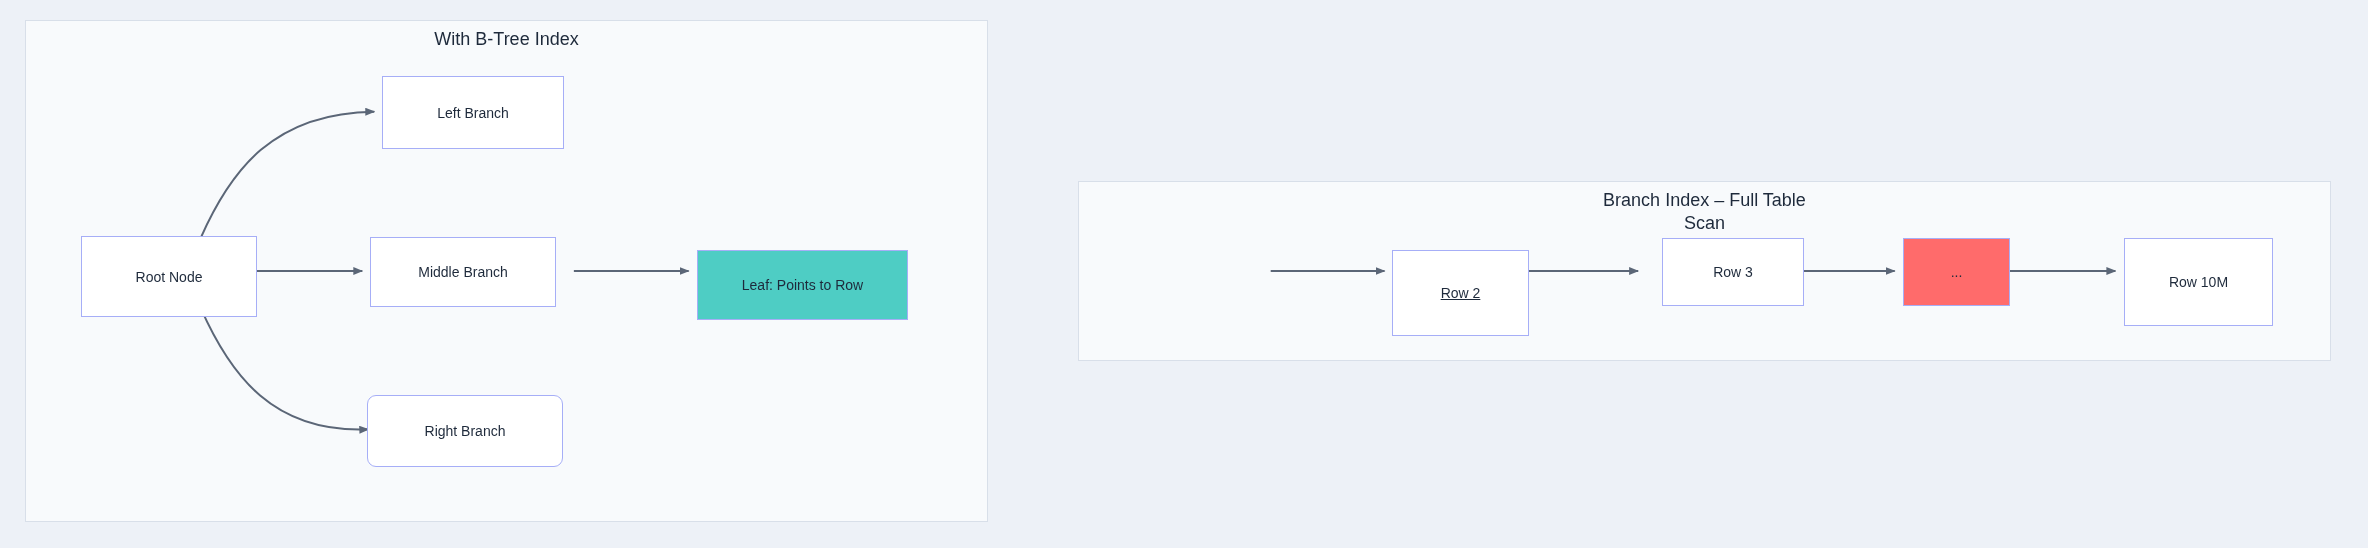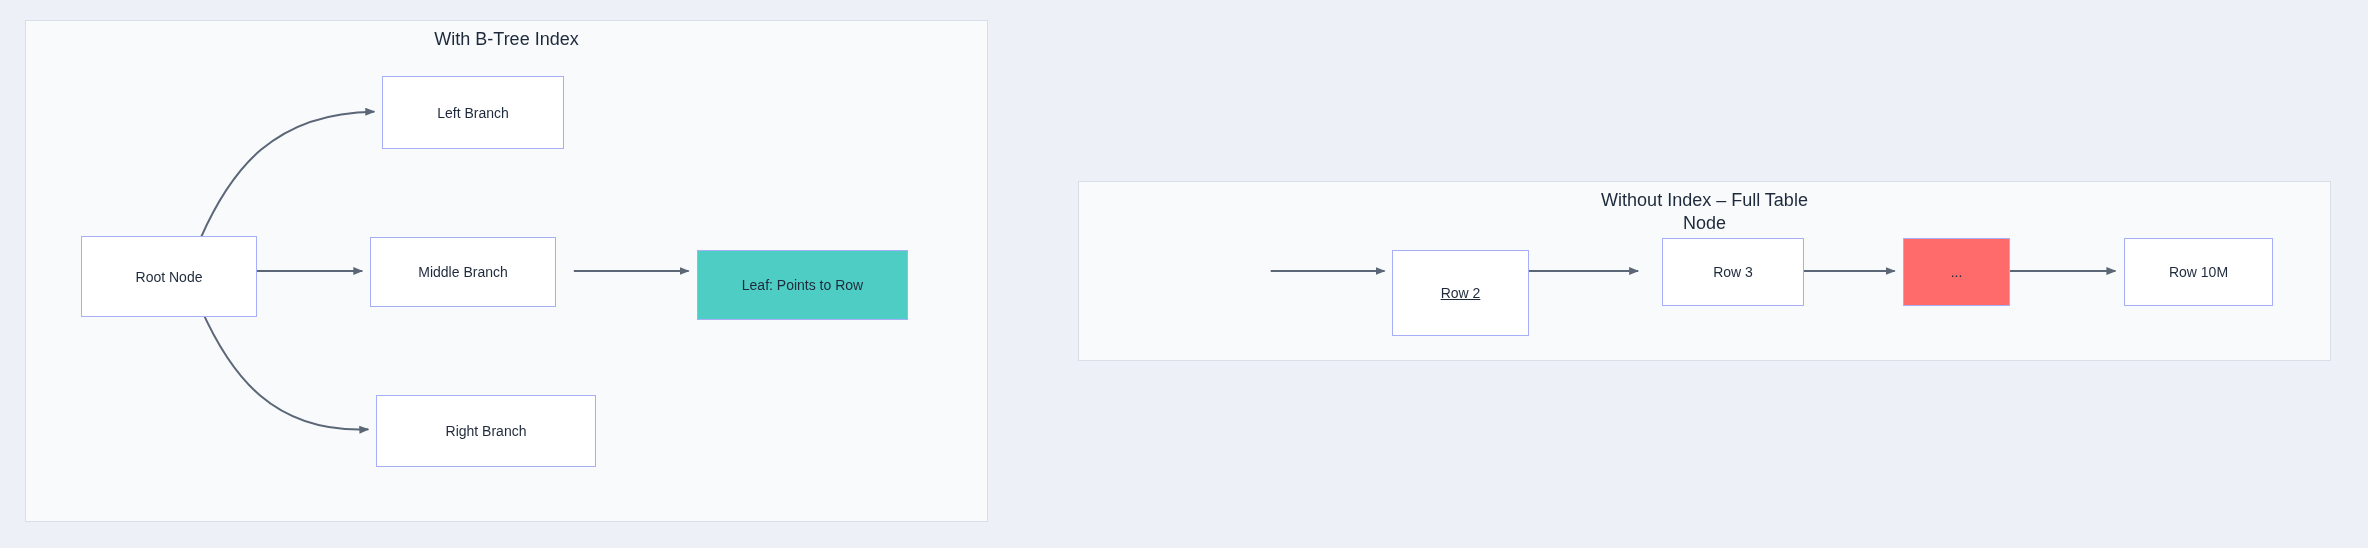--- a/index.html
+++ b/index.html
@@ -71,28 +71,28 @@
     text-align: center;
   }
   .node.teal { background: var(--leaf-highlight, #4ecdc4); }
   .node.red  { background: var(--ellipsis-highlight, #ff6b6b); }
 
   
   #node-root          { left: 55px;  top: 215px; width: 176px; height: 81px; }
   #node-left-branch   { left: 356px; top: 55px;  width: 182px; height: 73px; }
   #node-middle-branch { left: 344px; top: 216px; width: 186px; height: 70px; }
   #node-leaf          { left: 671px; top: 229px; width: 211px; height: 70px; }
-  #node-right-branch  { left: 350px; top: 374px; width: 220px; height: 72px; }
+  #node-right-branch  { left: 341px; top: 374px; width: 196px; height: 72px; border-radius: 9px; }
 
   
   #node-row-1    { left: 57px;   top: 56px; width: 135px; height: 68px; }
   #node-row-2    { left: 313px;  top: 68px; width: 137px; height: 86px; text-decoration: underline; }
   #node-row-3    { left: 567px;  top: 56px; width: 142px; height: 68px; margin-left: 16px; }
   #node-ellipsis { left: 824px;  top: 56px; width: 107px; height: 68px; }
-  #node-row-10m  { left: 1045px; top: 56px; width: 149px; height: 68px; }
+  #node-row-10m  { left: 1045px; top: 56px; width: 149px; height: 88px; }
 </style>
 </head>
 <body>
 
 <div id="canvas">
 
   <div class="panel" id="btree-panel">
     <div class="panel-title">With B-Tree Index</div>
 
     <svg class="edges" viewBox="0 0 963 502" preserveAspectRatio="none">
@@ -108,21 +108,21 @@
     </svg>
 
     <div class="node" id="node-root">Root Node</div>
     <div class="node" id="node-left-branch">Left Branch</div>
     <div class="node" id="node-middle-branch">Middle Branch</div>
     <div class="node teal" id="node-leaf">Leaf: Points to Row</div>
     <div class="node" id="node-right-branch">Right Branch</div>
   </div>
 
   <div class="panel" id="fullscan-panel">
-    <div class="panel-title">Without Index – Full Table Node</div>
+    <div class="panel-title">Branch Index – Full Table Scan</div>
 
     <svg class="edges" viewBox="0 0 1253 180" preserveAspectRatio="none">
       <defs>
         <marker id="ah2" viewBox="0 0 10 8" refX="9" refY="4" markerWidth="10" markerHeight="8" markerUnits="userSpaceOnUse" orient="auto">
           <path class="arrowhead-shape" d="M0,0 L10,4 L0,8 z"></path>
         </marker>
       </defs>
       <path class="edge" marker-end="url(#ah2)" d="M 192,90 L 306,90"></path>
       <path class="edge" marker-end="url(#ah2)" d="M 450,90 L 560,90"></path>
       <path class="edge" marker-end="url(#ah2)" d="M 709,90 L 817,90"></path>

